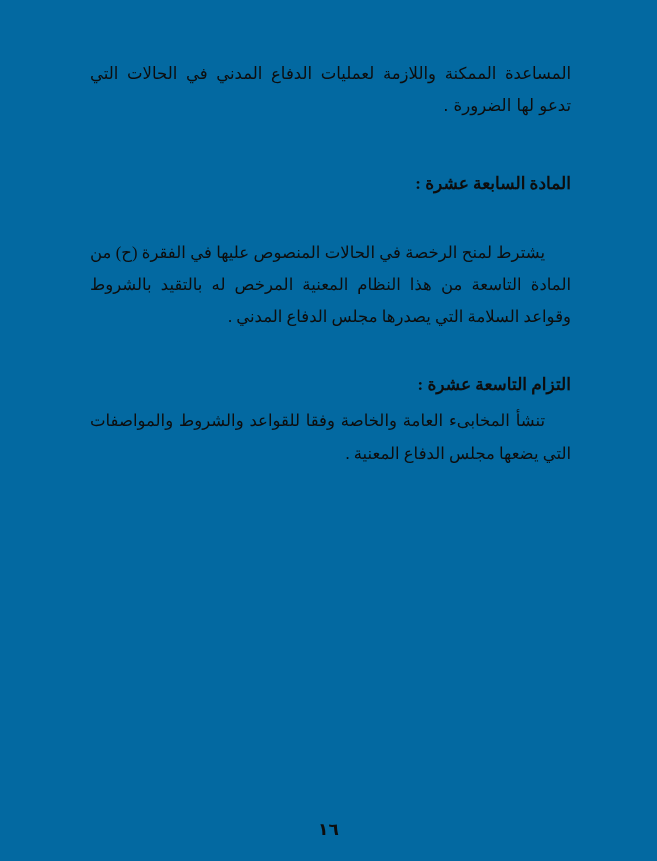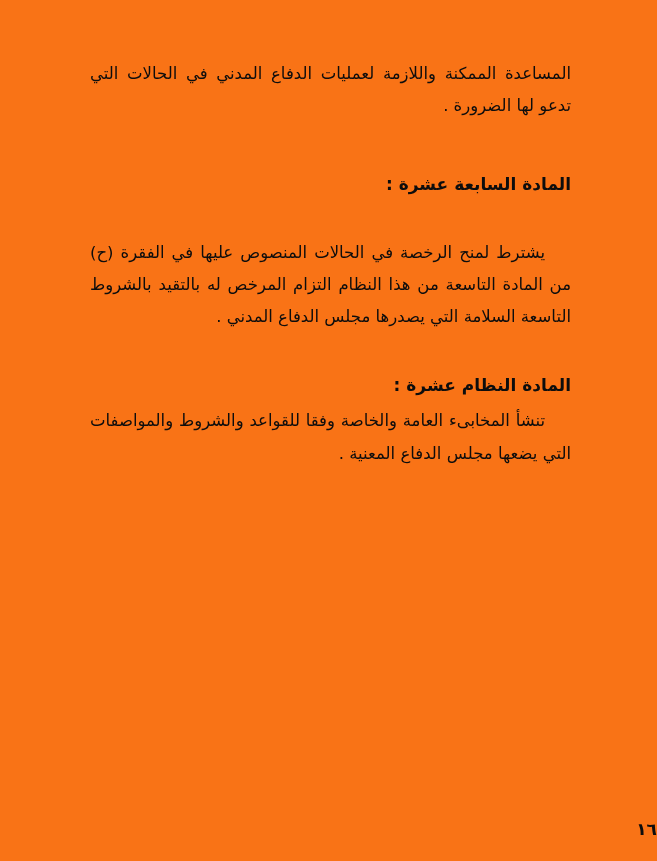--- a/index.html
+++ b/index.html
@@ -9,71 +9,73 @@
     height: 861px;
     background: #fcfcfa;
     font-family: "DejaVu Sans", sans-serif;
     color: #0d0d0d;
     position: relative;
     overflow: hidden;
   }
   .scan-page {
     position: absolute;
     inset: 0;
-    background: #f97316;
+    background: #0369a1;
     direction: rtl;
     padding: 58px 86px 40px 90px;
   }
   .continuation {
     font-size: 16.5px;
     line-height: 1.95;
     text-align: justify;
     margin: 0 0 46px 0;
   }
   .article {
     margin: 0 0 36px 0;
+    font-family: Liberation Serif, serif;
   }
   .article-title {
     font-size: 17px;
     font-weight: bold;
     margin: 0 0 4px 0;
     line-height: 1.9;
   }
   .article-body {
     font-size: 16.5px;
     line-height: 1.95;
     text-align: justify;
     margin: 0;
     text-indent: 26px;
   }
   .page-number {
     position: absolute;
     bottom: 22px;
     left: 0;
     right: 0;
+    text-align: center;
     font-size: 17px;
     font-weight: bold;
     direction: rtl;
   }
 </style>
 </head>
 <body>
 
 <div class="scan-page">
 
   <p class="continuation">المساعدة الممكنة واللازمة لعمليات الدفاع المدني في الحالات التي تدعو لها الضرورة .</p>
 
   <section class="article">
     <h2 class="article-title">المادة السابعة عشرة :</h2>
   </section>
 
   <section class="article">
-    <p class="article-body">يشترط لمنح الرخصة في الحالات المنصوص عليها في الفقرة (ح) من المادة التاسعة من هذا النظام التزام المرخص له بالتقيد بالشروط التاسعة السلامة التي يصدرها مجلس الدفاع المدني .</p>
+    <p class="article-body">يشترط لمنح الرخصة في الحالات المنصوص عليها في الفقرة (ح) من المادة التاسعة من هذا النظام المعنية المرخص له بالتقيد بالشروط وقواعد السلامة التي يصدرها مجلس الدفاع المدني .</p>
   </section>
 
   <section class="article">
-    <h2 class="article-title">المادة النظام عشرة :</h2>
+    <h2 class="article-title">التزام التاسعة عشرة :</h2>
     <p class="article-body">تنشأ المخابىء العامة والخاصة وفقا للقواعد والشروط والمواصفات التي يضعها مجلس الدفاع المعنية .</p>
   </section>
 
   <div class="page-number">١٦</div>
 
 </div>
 
 </body></html>

